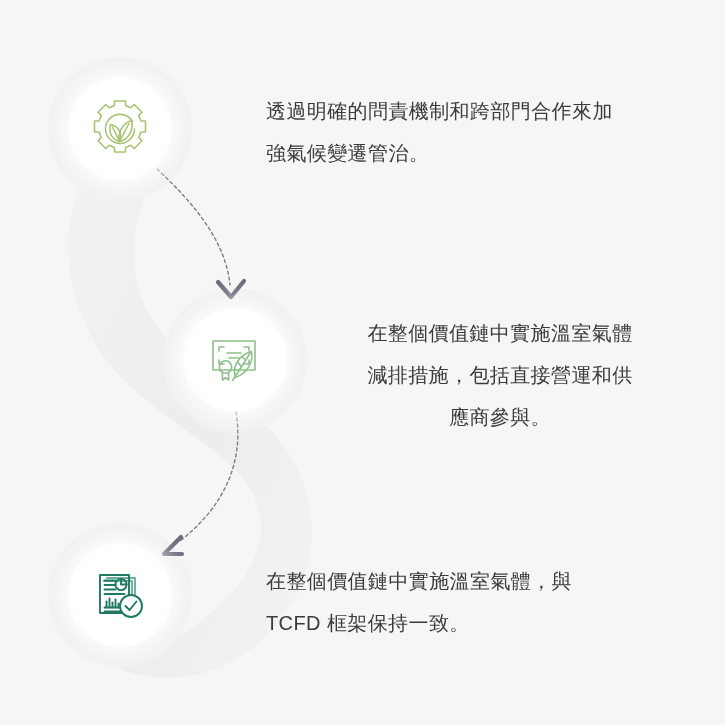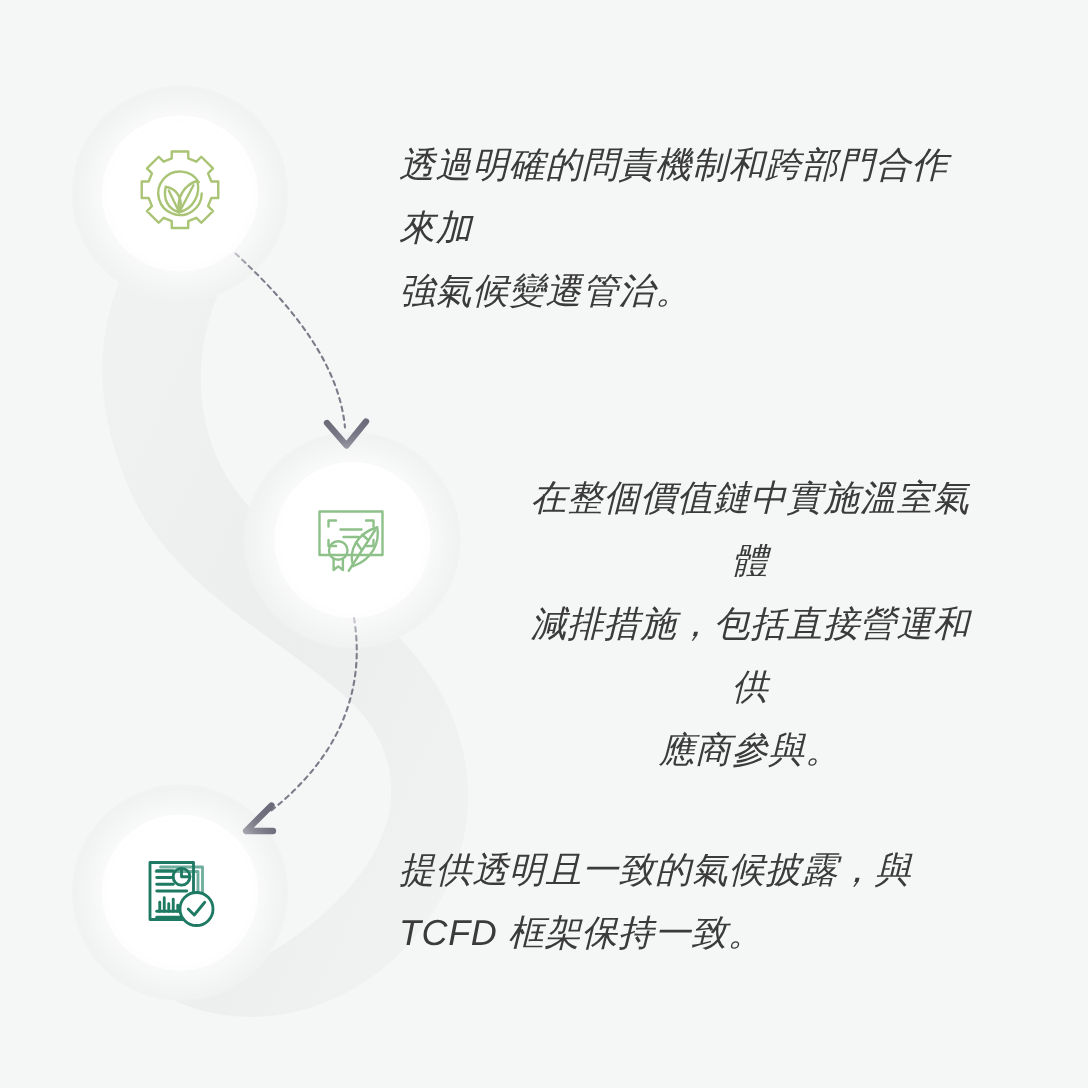--- a/index.html
+++ b/index.html
@@ -36,25 +36,24 @@
     display: flex;
     align-items: center;
     justify-content: center;
     box-shadow: 0 0 22px 10px rgba(255,255,255,0.92),
                 0 2px 10px rgba(120,125,130,0.07);
   }
   .node svg { display: block; }
   .caption {
     position: absolute;
     color: #3b3b3b;
-    font-size: 24px;
+    font-size: 20px;
     line-height: 42px;
     letter-spacing: 0.4px;
     white-space: pre-line;
-    font-style: italic;
   }
   .caption-2 { text-align: center; }
   
   #node-1 { left: 72px;  top: 81px; }
   #node-2 { left: 187px; top: 312px; }
   #node-3 { left: 72px;  top: 547px; }
   
   #caption-1 { left: 266px; top: 90px;  width: 390px; }
   #caption-2 { left: 350px; top: 312px; width: 300px; }
   #caption-3 { left: 266px; top: 560px; width: 380px; }
@@ -178,16 +177,16 @@
         <path d="M26.5,43.5 v-8" stroke="#1f7a63"></path>
         <path d="M29.5,43.5 v-4" stroke="#1f7a63"></path>
 
         <path d="M15.5,47.5 h18" stroke="#1f7a63"></path>
 
         <circle cx="42" cy="42" r="11" fill="#ffffff" stroke="#1f7a63"></circle>
         <path d="M36.5,42 L40.5,46 L47.5,37.5" stroke="#1f7a63"></path>
       </svg>
     </span>
   </div>
-  <div class="caption" id="caption-3">提供透明且一致的氣候披露，與
+  <div class="caption" id="caption-3">在整個價值鏈中實施溫室氣體，與
 TCFD 框架保持一致。</div>
 
 </div>
 
 </body></html>

